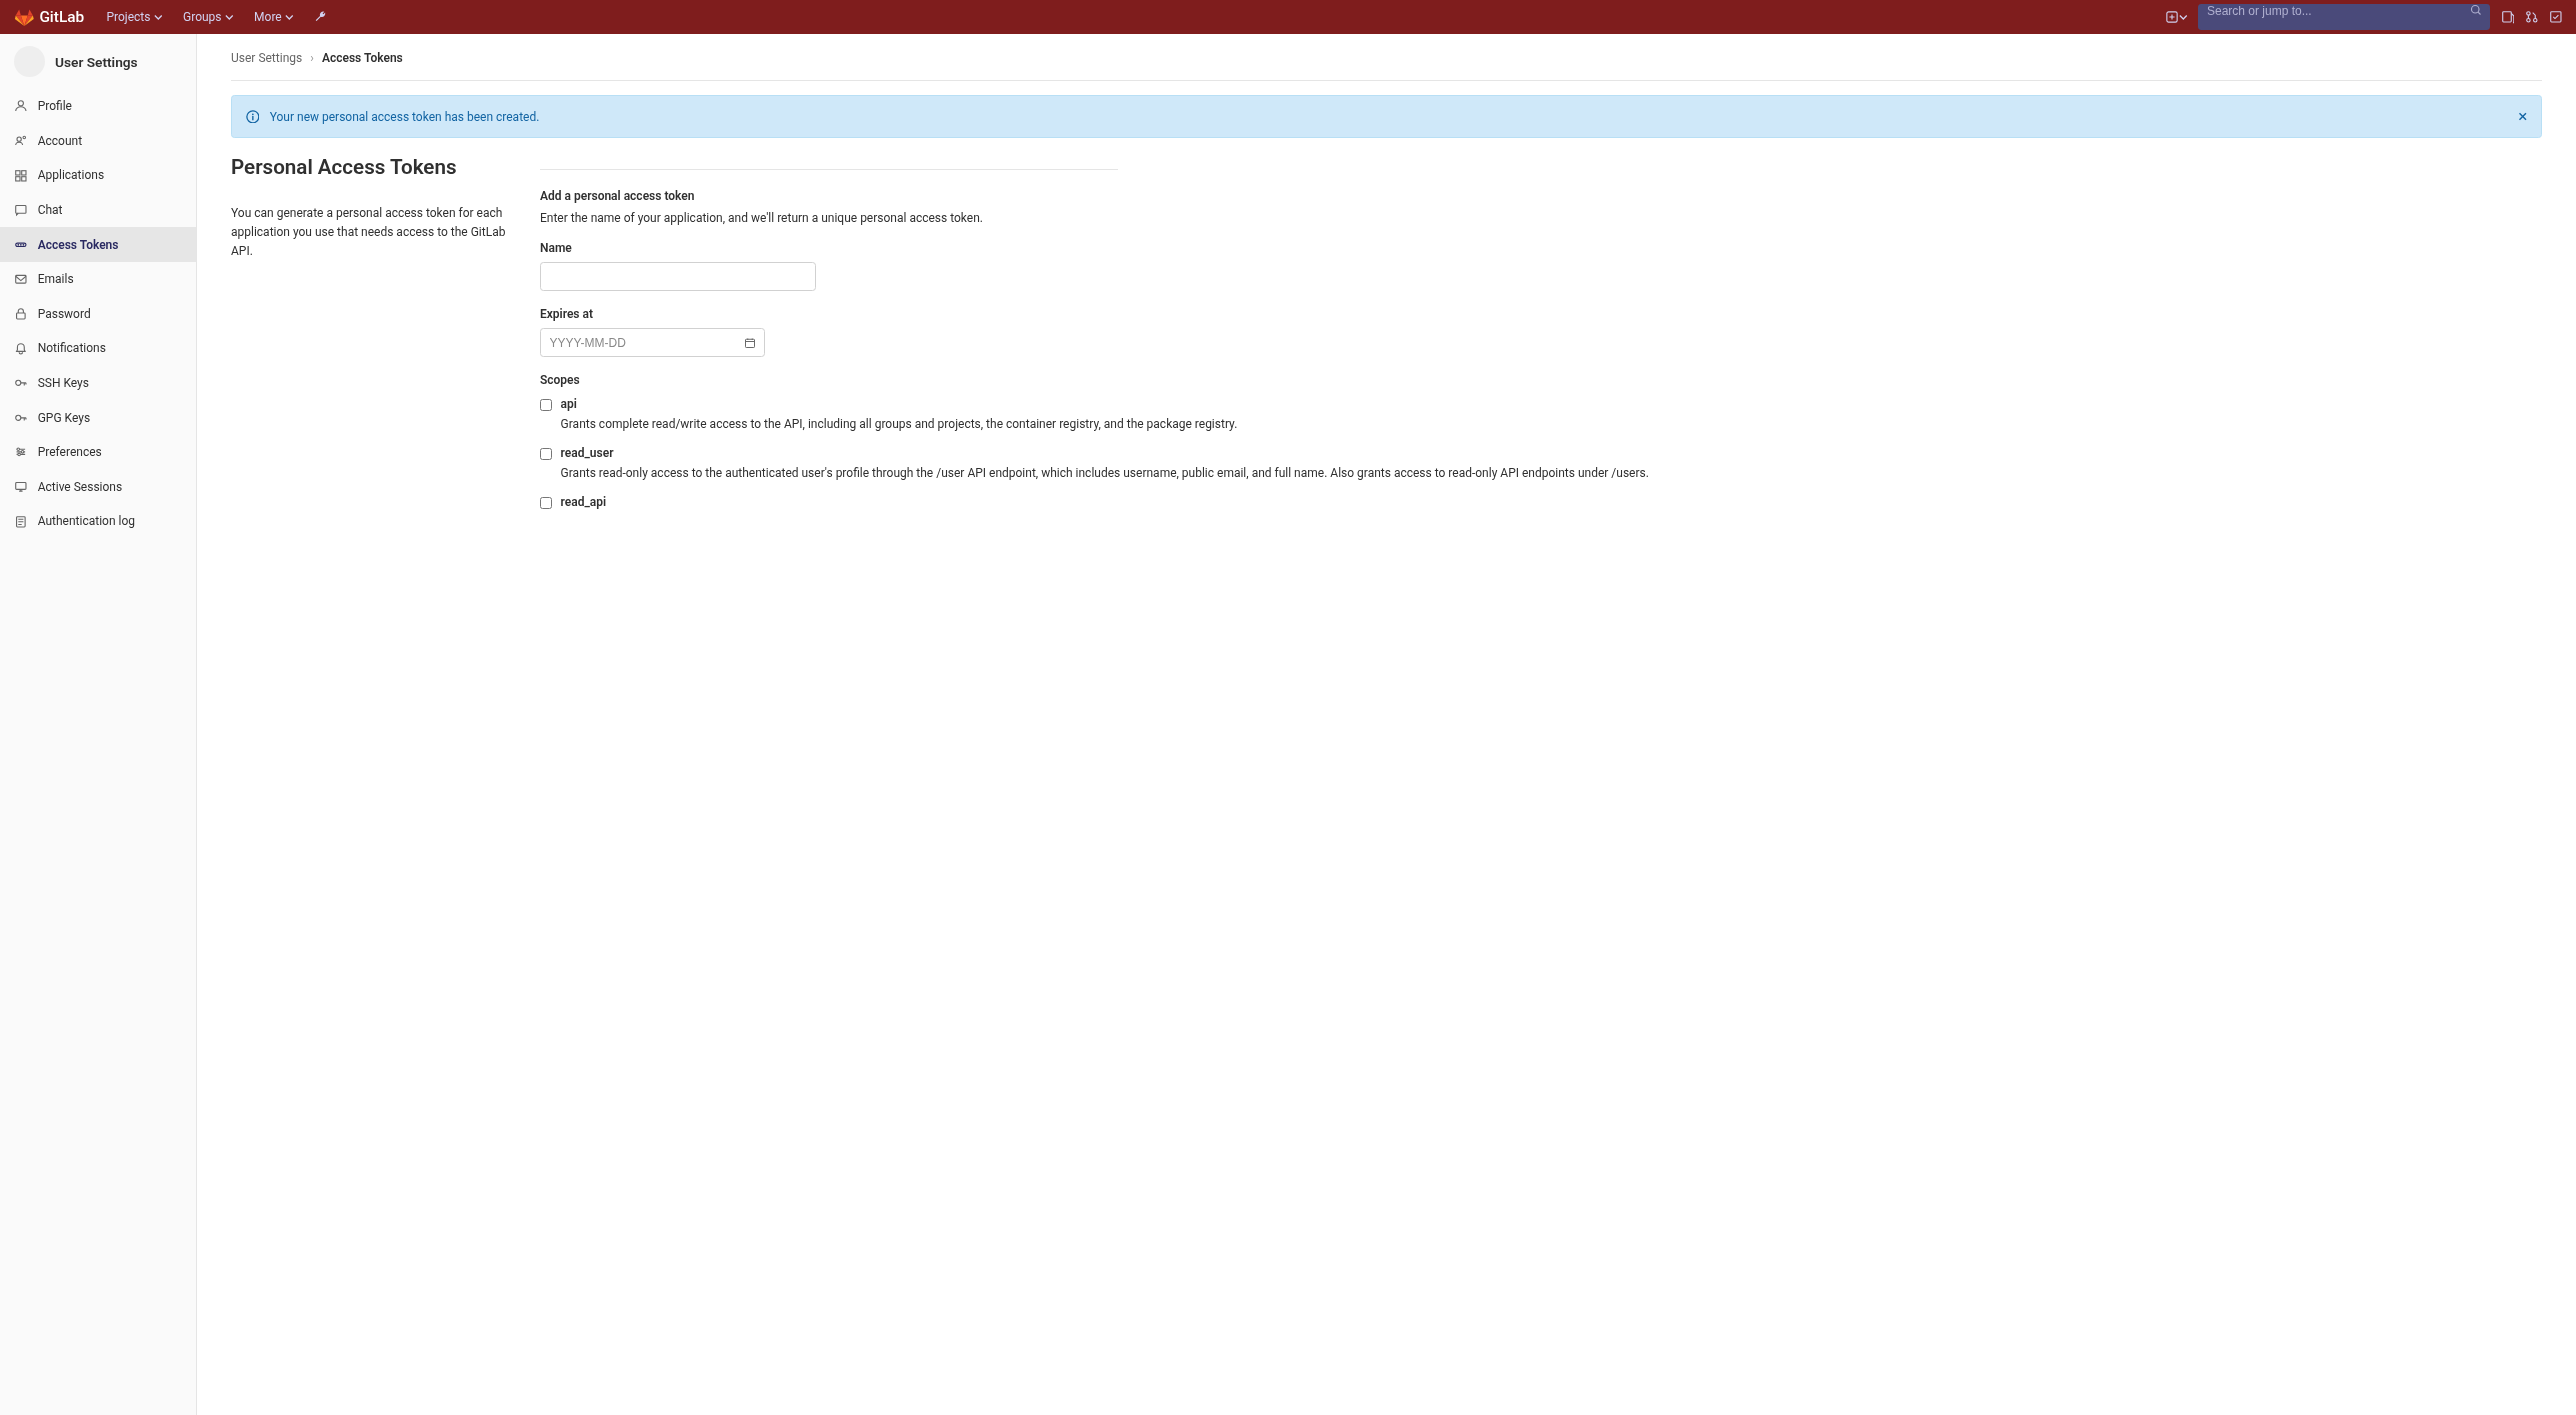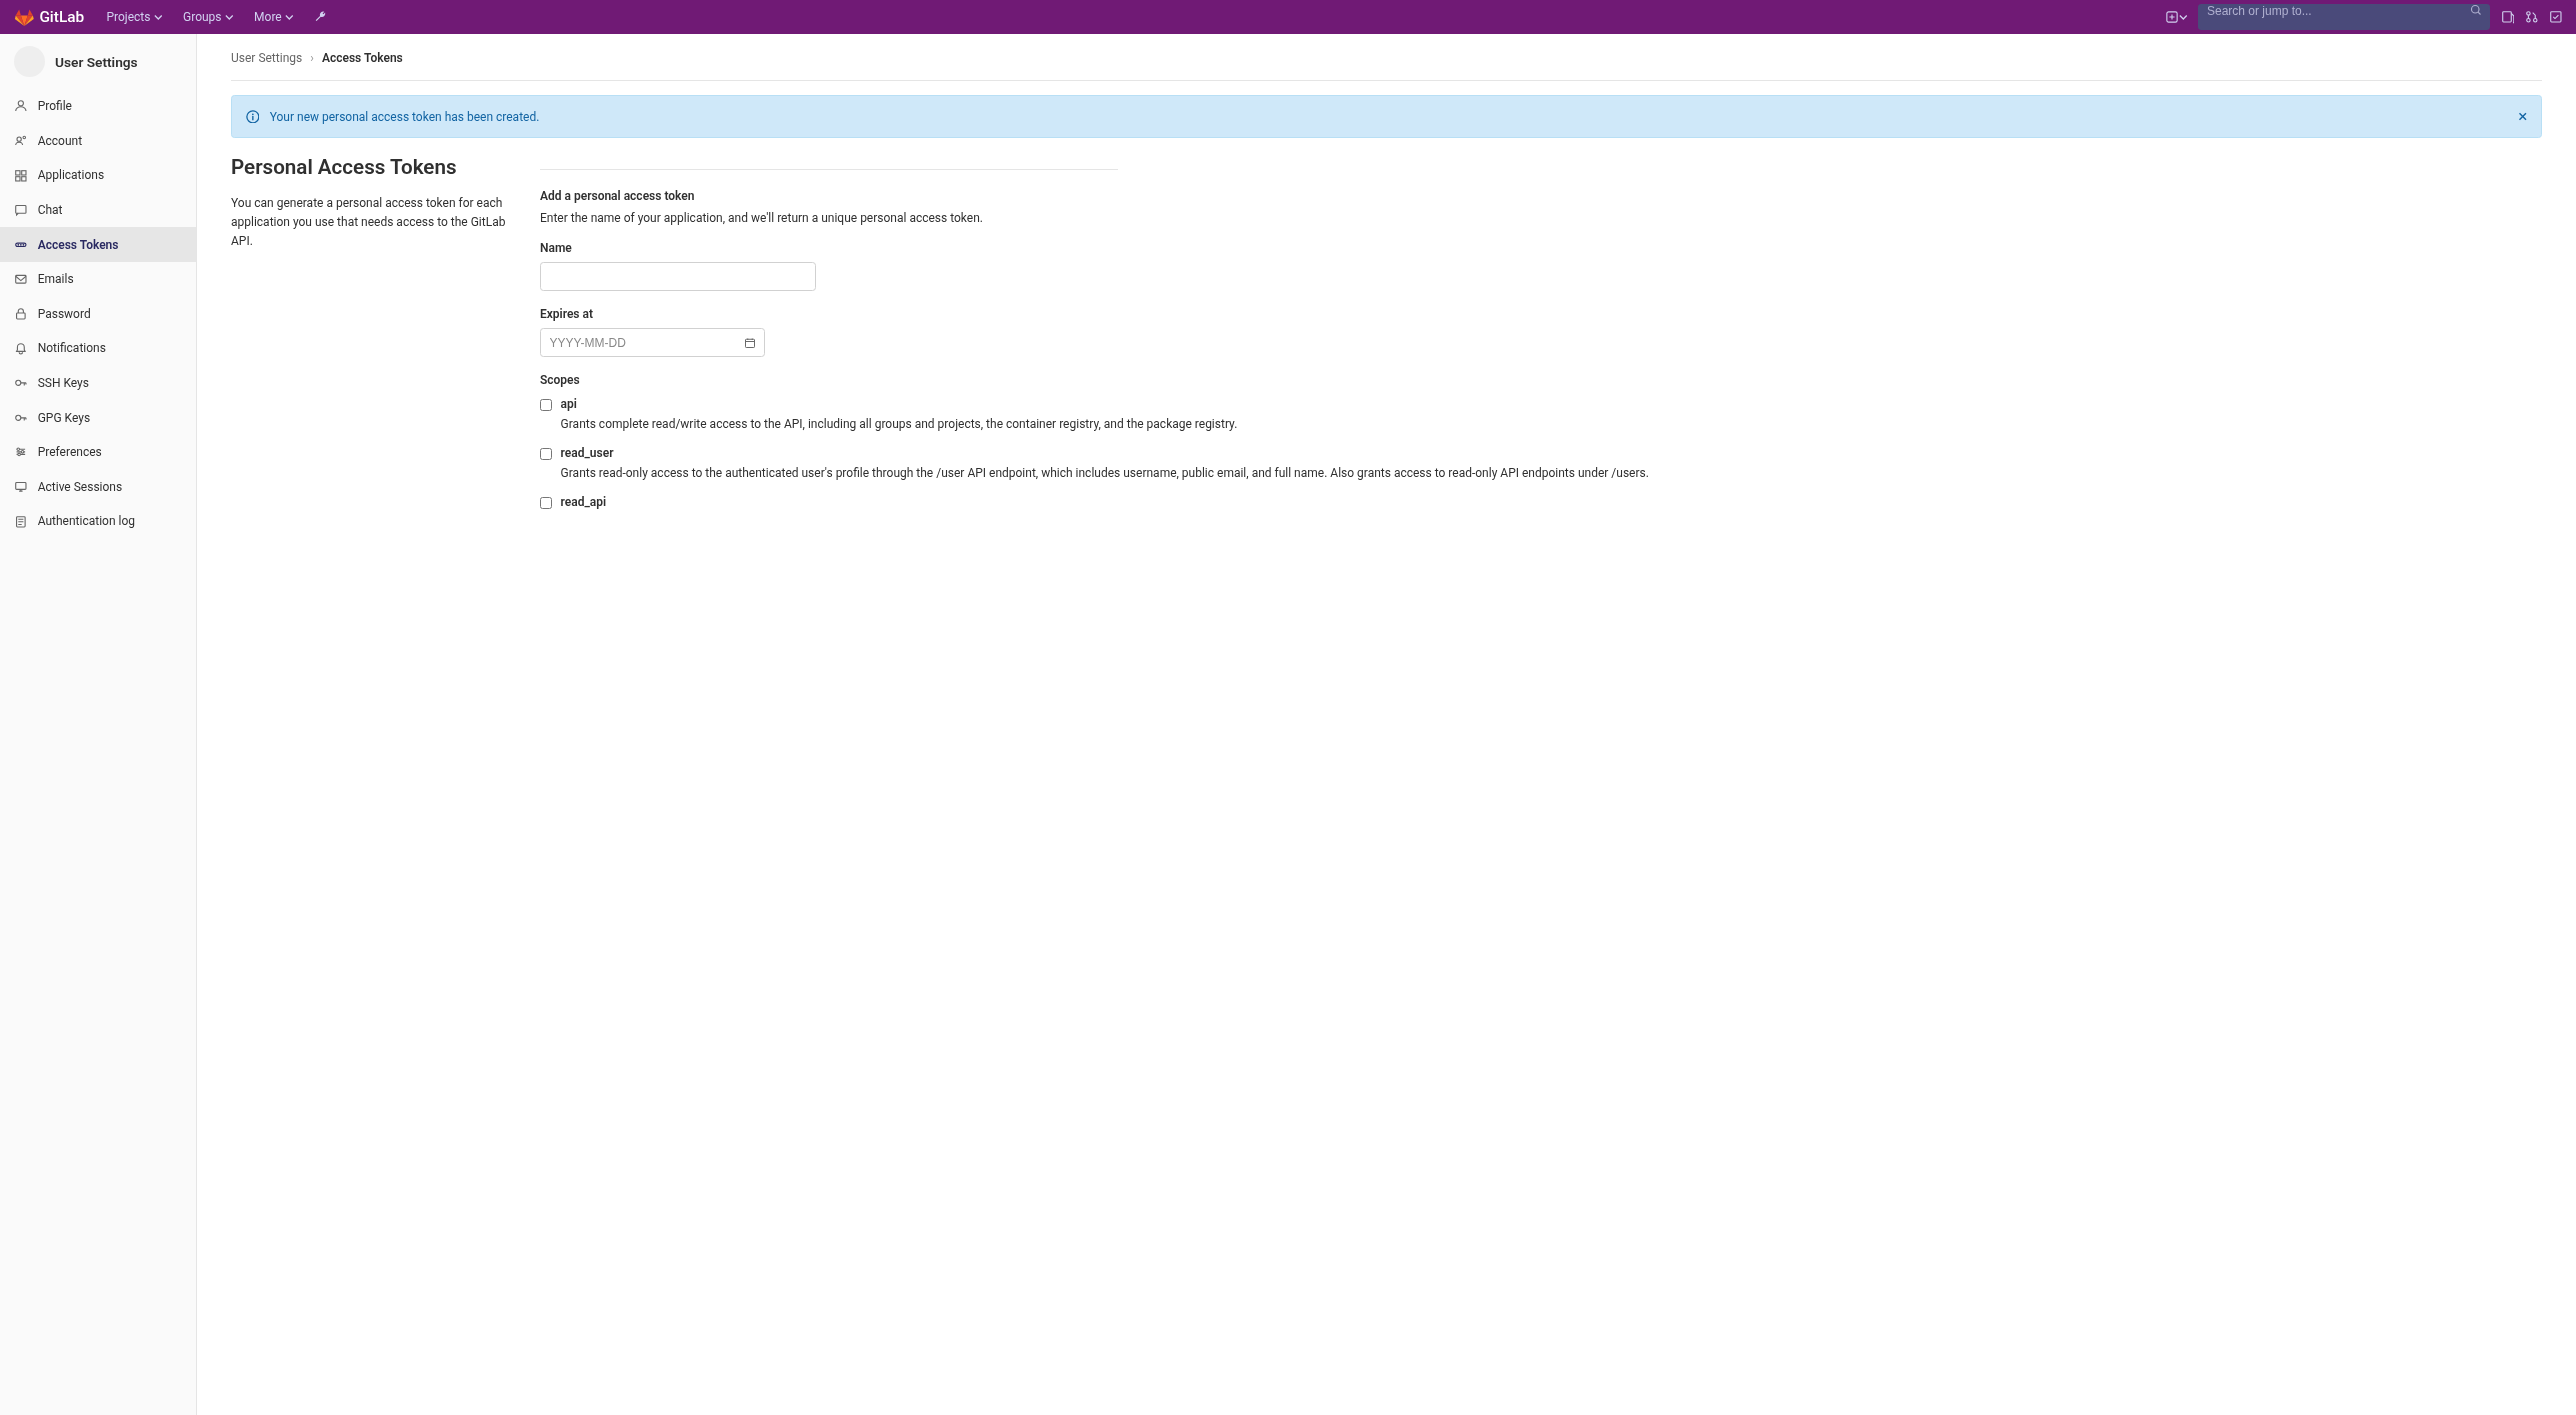--- a/index.html
+++ b/index.html
@@ -1,18 +1,18 @@
 <!DOCTYPE html>
 <html style="font-size:13.7px"><head>
 <meta charset="utf-8">
 <style>
 * { box-sizing: border-box; margin: 0; padding: 0; }
 body { font-family: -apple-system, BlinkMacSystemFont, "Segoe UI", Roboto, sans-serif; font-size: 12px; color: #303030; background: #fff; }
 
-.navbar { background: #701a75; height: 34px; display: flex; align-items: center; padding: 0 13.7px; color: #fff; }
+.navbar { background: #7f1d1d; height: 34px; display: flex; align-items: center; padding: 0 13.7px; color: #fff; }
 .navbar-left { display: flex; align-items: center; gap: 3.4px; }
 .gitlab-logo { display: flex; align-items: center; gap: 5.1px; margin-right: 10.3px; }
 .gitlab-logo svg { width: 20.6px; height: 20.6px; }
 .gitlab-text { font-size: 15.4px; font-weight: 500; color: #fff; }
 .nav-item { display: flex; align-items: center; gap: 3.4px; padding: 6.9px 8.6px; color: #d1d1f0; font-size: 12px; cursor: pointer; }
 .caret-down { width: 8.6px; height: 8.6px; }
 .navbar-right { margin-left: auto; display: flex; align-items: center; gap: 10.3px; }
 .plus-btn { display: flex; align-items: center; gap: 1.7px; color: #d1d1f0; cursor: pointer; }
 .search-box { background: #4a4a7a; border-radius: 3.4px; height: 26px; width: 292px; display: flex; align-items: flex-start; padding: 0 8.6px; }
 .search-box input { background: transparent; border: none; outline: none; color: #d1d1f0; flex: 1; font-size: 12px; }
@@ -38,21 +38,21 @@
 .divider { border: none; border-top: 0.9px solid #e5e5e5; margin-bottom: 13.7px; }
 
 .alert { background: #cfe8f9; border: 0.9px solid #b8dff5; border-radius: 3.4px; padding: 12px 13.7px; display: flex; align-items: center; color: #1264a3; font-size: 12px; margin-bottom: 17px; }
 .alert .info-icon { margin-right: 10.3px; flex-shrink: 0; }
 .alert .close-x { margin-left: auto; color: #1264a3; cursor: pointer; font-size: 17px; line-height: 1; }
 
 .two-col { display: flex; gap: 34px; }
 .left-col { flex: 0 0 275px; }
 .right-col { flex: 1; }
 
-.page-title { font-size: 20.6px; font-weight: 600; margin-bottom: 15px; }
+.page-title { font-size: 20.6px; font-weight: 600; margin-bottom: 25px; }
 .page-desc { font-size: 12px; color: #303030; line-height: 1.6; margin-bottom: 13.7px; }
 
 .token-section { position: relative; }
 .token-highlight { position: absolute; top: -10.3px; left: -27.5px; width: 391px; height: 74px; border: 2.6px solid #e02020; pointer-events: none; }
 .section-label { font-size: 12px; font-weight: 600; margin-bottom: 8.6px; }
 .token-row { display: flex; gap: 0; margin-bottom: 6.9px; width: 578px; }
 .token-input { flex: 1; border: 0.9px solid #d1d1d1; border-radius: 3.4px 0 0 3.4px; padding: 6.9px 8.6px; font-size: 12px; font-family: inherit; background: #fff; color: #303030; }
 .copy-btn { border: 0.9px solid #d1d1d1; border-left: none; border-radius: 0 3.4px 3.4px 0; background: #fff; padding: 0 10.3px; cursor: pointer; display: flex; align-items: center; color: #666; }
 .token-hint { font-size: 12px; color: #666; margin-bottom: 19px; }
 .sub-desc { font-size: 12px; color: #303030; margin-bottom: 15.4px; }

